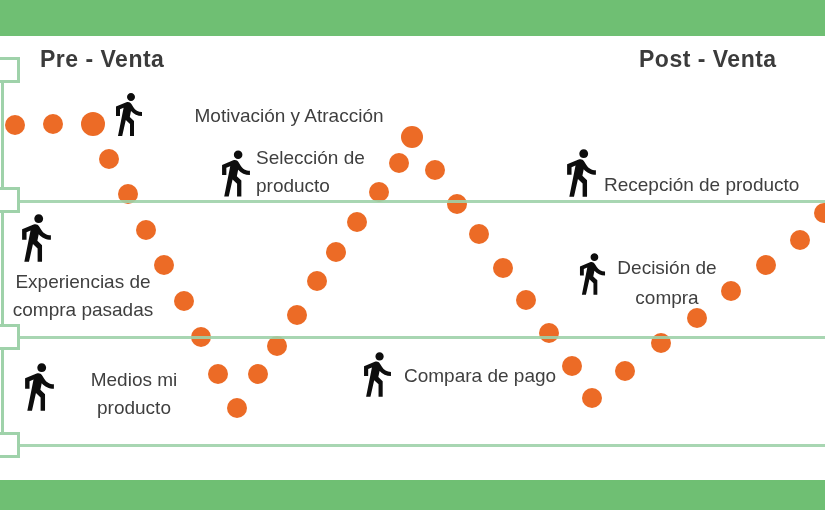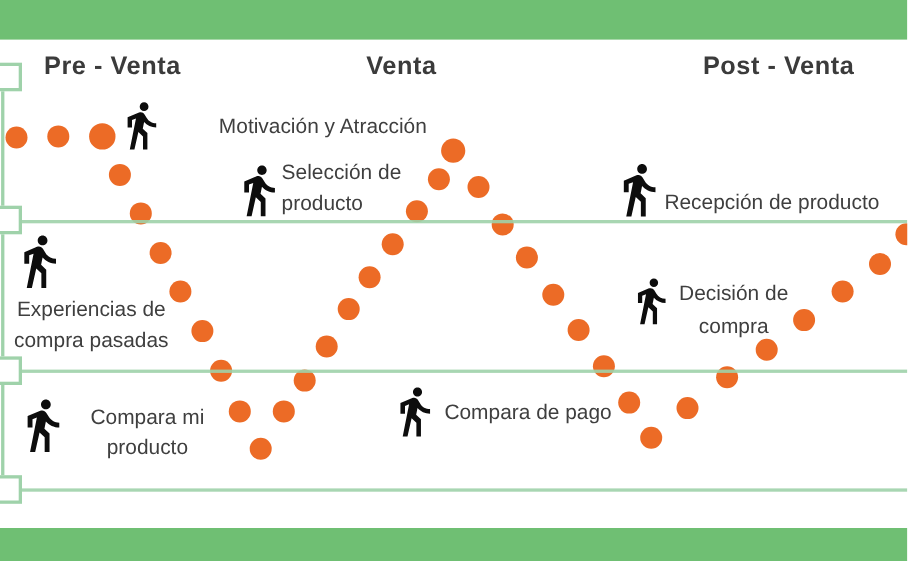--- a/index.html
+++ b/index.html
@@ -40,21 +40,20 @@
   <div class="hline r1"></div>
   <div class="hline r2"></div>
   <div class="hline r3"></div>
 
   <div class="bracket b1"></div>
   <div class="bracket b2"></div>
   <div class="bracket b3"></div>
   <div class="bracket b4"></div>
 
   <div class="phase pre">Pre - Venta</div>
-  <div class="phase mid">Venta</div>
   <div class="phase post">Post - Venta</div>
 
   <div id="dots-layer">
       <div class="dot" style="left: 5px; top: 115px; height: 20px; width: 20px;"></div>
       <div class="dot" style="left: 43px; top: 114px; height: 20px; width: 20px;"></div>
       <div class="dot" style="left: 81px; top: 112px; height: 24px; width: 24px;"></div>
       <div class="dot" style="left: 99px; top: 149px; height: 20px; width: 20px;"></div>
       <div class="dot" style="left: 118px; top: 184px; height: 20px; width: 20px;"></div>
       <div class="dot" style="left: 136px; top: 220px; height: 20px; width: 20px;"></div>
       <div class="dot" style="left: 154px; top: 255px; height: 20px; width: 20px;"></div>
@@ -84,21 +83,21 @@
       <div class="dot" style="left: 687px; top: 308px; height: 20px; width: 20px;"></div>
       <div class="dot" style="left: 721px; top: 281px; height: 20px; width: 20px;"></div>
       <div class="dot" style="left: 756px; top: 255px; height: 20px; width: 20px;"></div>
       <div class="dot" style="left: 790px; top: 230px; height: 20px; width: 20px;"></div>
       <div class="dot" style="left: 814px; top: 203px; height: 20px; width: 20px;"></div>
     </div>
   <div id="tp-layer">
     <svg class="walker" viewBox="5.5 1 14 22.5" preserveAspectRatio="xMidYMid meet" style="left: 115px; top: 92px; height: 45px; width: 28px;">
       <path fill="currentColor" d="M13.5 5.5c1.1 0 2-.9 2-2s-.9-2-2-2-2 .9-2 2 .9 2 2 2zM9.8 8.9L7 23h2.1l1.8-8 2.1 2v6h2v-7.5l-2.1-2 .6-3C14.8 12 16.8 13 19 13v-2c-1.9 0-3.5-1-4.3-2.4l-1-1.6c-.4-.6-1-1-1.7-1-.3 0-.5.1-.8.1L6 8.3V13h2V9.6l1.8-.7"></path>
     </svg>
-    <div class="tp-label" style="left: 156px; top: 102px; width: 232px; text-align: right; line-height: 28px;">Motivación y Atracción</div>
+    <div class="tp-label" style="left: 173px; top: 102px; width: 232px; text-align: center; line-height: 28px;">Motivación y Atracción</div>
 
     <svg class="walker" viewBox="5.5 1 14 22.5" preserveAspectRatio="xMidYMid meet" style="left: 221px; top: 149px; height: 49px; width: 30px;">
       <path fill="currentColor" d="M13.5 5.5c1.1 0 2-.9 2-2s-.9-2-2-2-2 .9-2 2 .9 2 2 2zM9.8 8.9L7 23h2.1l1.8-8 2.1 2v6h2v-7.5l-2.1-2 .6-3C14.8 12 16.8 13 19 13v-2c-1.9 0-3.5-1-4.3-2.4l-1-1.6c-.4-.6-1-1-1.7-1-.3 0-.5.1-.8.1L6 8.3V13h2V9.6l1.8-.7"></path>
     </svg>
     <div class="tp-label" style="left: 256px; top: 144px; width: 136px; text-align: left; line-height: 28px;">Selección de
 producto</div>
 
     <svg class="walker" viewBox="5.5 1 14 22.5" preserveAspectRatio="xMidYMid meet" style="left: 566px; top: 148px; height: 50px; width: 31px;">
       <path fill="currentColor" d="M13.5 5.5c1.1 0 2-.9 2-2s-.9-2-2-2-2 .9-2 2 .9 2 2 2zM9.8 8.9L7 23h2.1l1.8-8 2.1 2v6h2v-7.5l-2.1-2 .6-3C14.8 12 16.8 13 19 13v-2c-1.9 0-3.5-1-4.3-2.4l-1-1.6c-.4-.6-1-1-1.7-1-.3 0-.5.1-.8.1L6 8.3V13h2V9.6l1.8-.7"></path>
     </svg>
@@ -112,21 +111,21 @@
 
     <svg class="walker" viewBox="5.5 1 14 22.5" preserveAspectRatio="xMidYMid meet" style="left: 579px; top: 252px; height: 44px; width: 27px;">
       <path fill="currentColor" d="M13.5 5.5c1.1 0 2-.9 2-2s-.9-2-2-2-2 .9-2 2 .9 2 2 2zM9.8 8.9L7 23h2.1l1.8-8 2.1 2v6h2v-7.5l-2.1-2 .6-3C14.8 12 16.8 13 19 13v-2c-1.9 0-3.5-1-4.3-2.4l-1-1.6c-.4-.6-1-1-1.7-1-.3 0-.5.1-.8.1L6 8.3V13h2V9.6l1.8-.7"></path>
     </svg>
     <div class="tp-label" style="left: 600px; top: 253px; width: 134px; text-align: center; line-height: 30px;">Decisión de
 compra</div>
 
     <svg class="walker" viewBox="5.5 1 14 22.5" preserveAspectRatio="xMidYMid meet" style="left: 24px; top: 362px; height: 50px; width: 31px;">
       <path fill="currentColor" d="M13.5 5.5c1.1 0 2-.9 2-2s-.9-2-2-2-2 .9-2 2 .9 2 2 2zM9.8 8.9L7 23h2.1l1.8-8 2.1 2v6h2v-7.5l-2.1-2 .6-3C14.8 12 16.8 13 19 13v-2c-1.9 0-3.5-1-4.3-2.4l-1-1.6c-.4-.6-1-1-1.7-1-.3 0-.5.1-.8.1L6 8.3V13h2V9.6l1.8-.7"></path>
     </svg>
-    <div class="tp-label" style="left: 64px; top: 366px; width: 140px; text-align: center; line-height: 28px;">Compara mi
+    <div class="tp-label" style="left: 64px; top: 366px; width: 140px; text-align: center; line-height: 28px;">Medios mi
 producto</div>
 
     <svg class="walker" viewBox="5.5 1 14 22.5" preserveAspectRatio="xMidYMid meet" style="left: 363px; top: 351px; height: 47px; width: 29px;">
       <path fill="currentColor" d="M13.5 5.5c1.1 0 2-.9 2-2s-.9-2-2-2-2 .9-2 2 .9 2 2 2zM9.8 8.9L7 23h2.1l1.8-8 2.1 2v6h2v-7.5l-2.1-2 .6-3C14.8 12 16.8 13 19 13v-2c-1.9 0-3.5-1-4.3-2.4l-1-1.6c-.4-.6-1-1-1.7-1-.3 0-.5.1-.8.1L6 8.3V13h2V9.6l1.8-.7"></path>
     </svg>
     <div class="tp-label" style="left: 404px; top: 362px; width: 180px; text-align: left; line-height: 28px;">Compara de pago</div>
   </div>
 
 </div>
 

